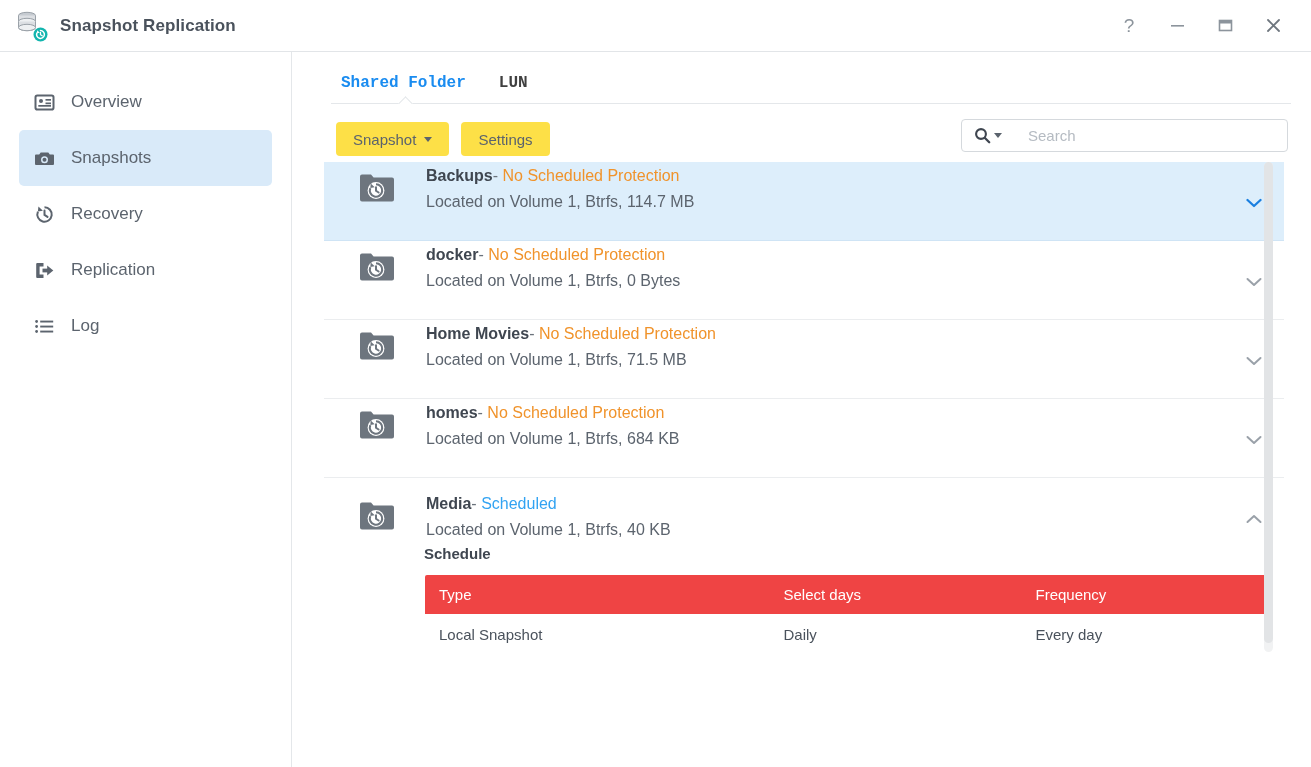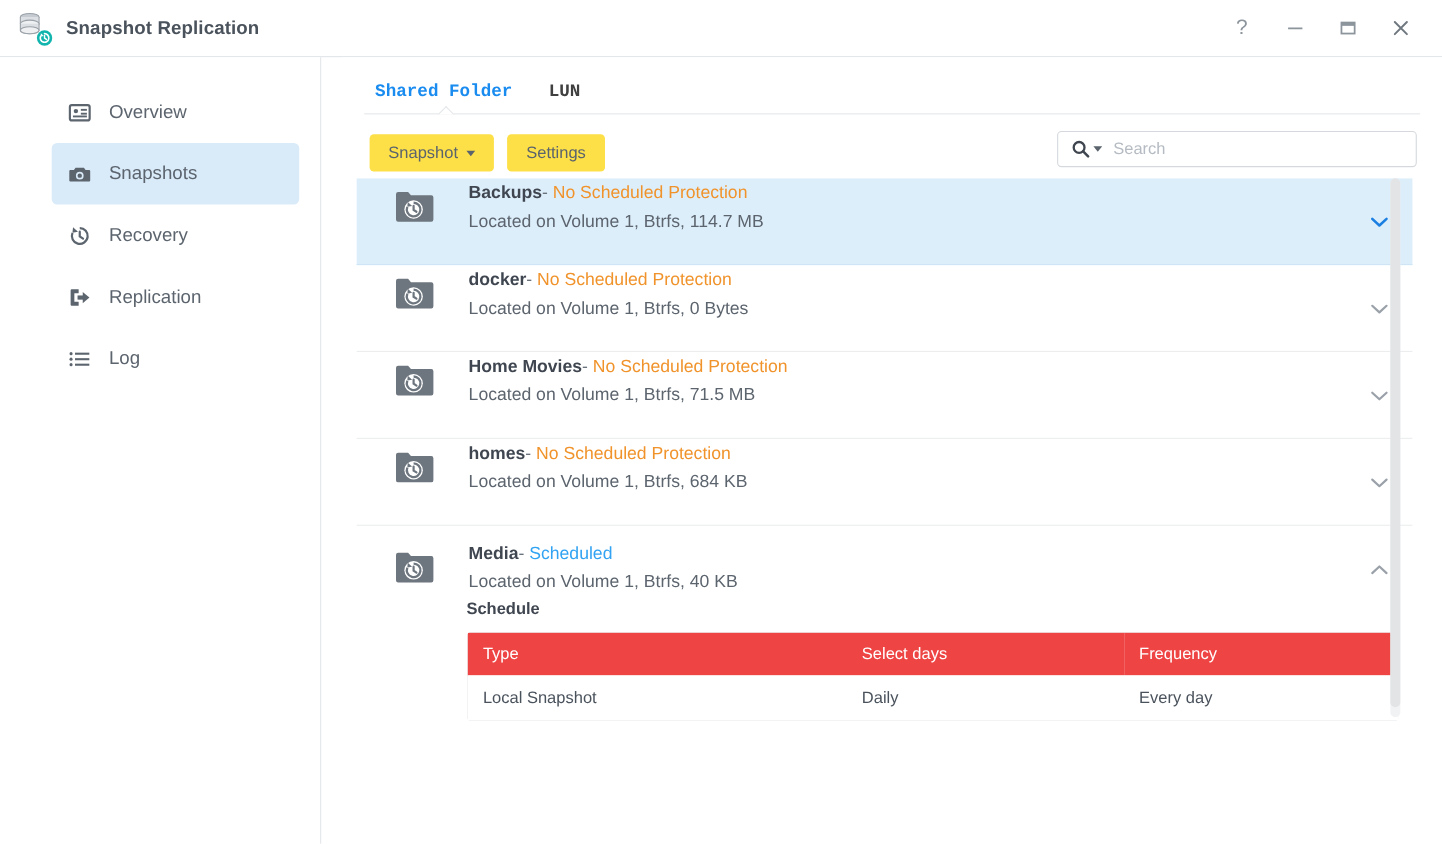--- a/index.html
+++ b/index.html
@@ -38,21 +38,20 @@
   }
   .win-btn svg { display: block; }
 
   
   .sidebar {
     position: absolute; left: 0; top: 52px;
     width: 292px; height: 715px;
     background: #ffffff;
     border-right: 1px solid #e4e7ea;
     padding-top: 22px;
-    padding-left: 28px;
   }
   .nav-item {
     height: 56px; margin: 0 19px; padding-left: 14px;
     display: flex; align-items: center; gap: 16px;
     border-radius: 5px;
     color: #5c646e; font-size: 17px;
   }
   .nav-item.active { background: #d9eaf9; }
   .nav-icon {
     width: 22px; height: 22px; flex: 0 0 22px;
@@ -105,21 +104,21 @@
   }
   .caret-down {
     width: 0; height: 0;
     border-left: 4px solid transparent; border-right: 4px solid transparent;
     border-top: 5px solid #5b636d;
   }
   .search-wrap {
     position: absolute; right: 23px; top: 15px;
     width: 327px; height: 33px;
     border: 1px solid #d5d9dd; border-radius: 4px;
-    background: #fff; display: flex; align-items: center; padding-left: 12px;
+    background: #fff; display: flex; align-items: center; padding-left: 12px; gap: 16px;
   }
   .search-icon-group { display: flex; align-items: center; gap: 3px; color: #4a525c; }
   .search-input {
     flex: 1; border: none; outline: none;
     font-size: 15px; color: #3b4350; margin-left: 10px;
     font-family: "Liberation Sans", sans-serif; background: transparent;
   }
   .search-input::placeholder { color: #b5bbc2; }
 
   

